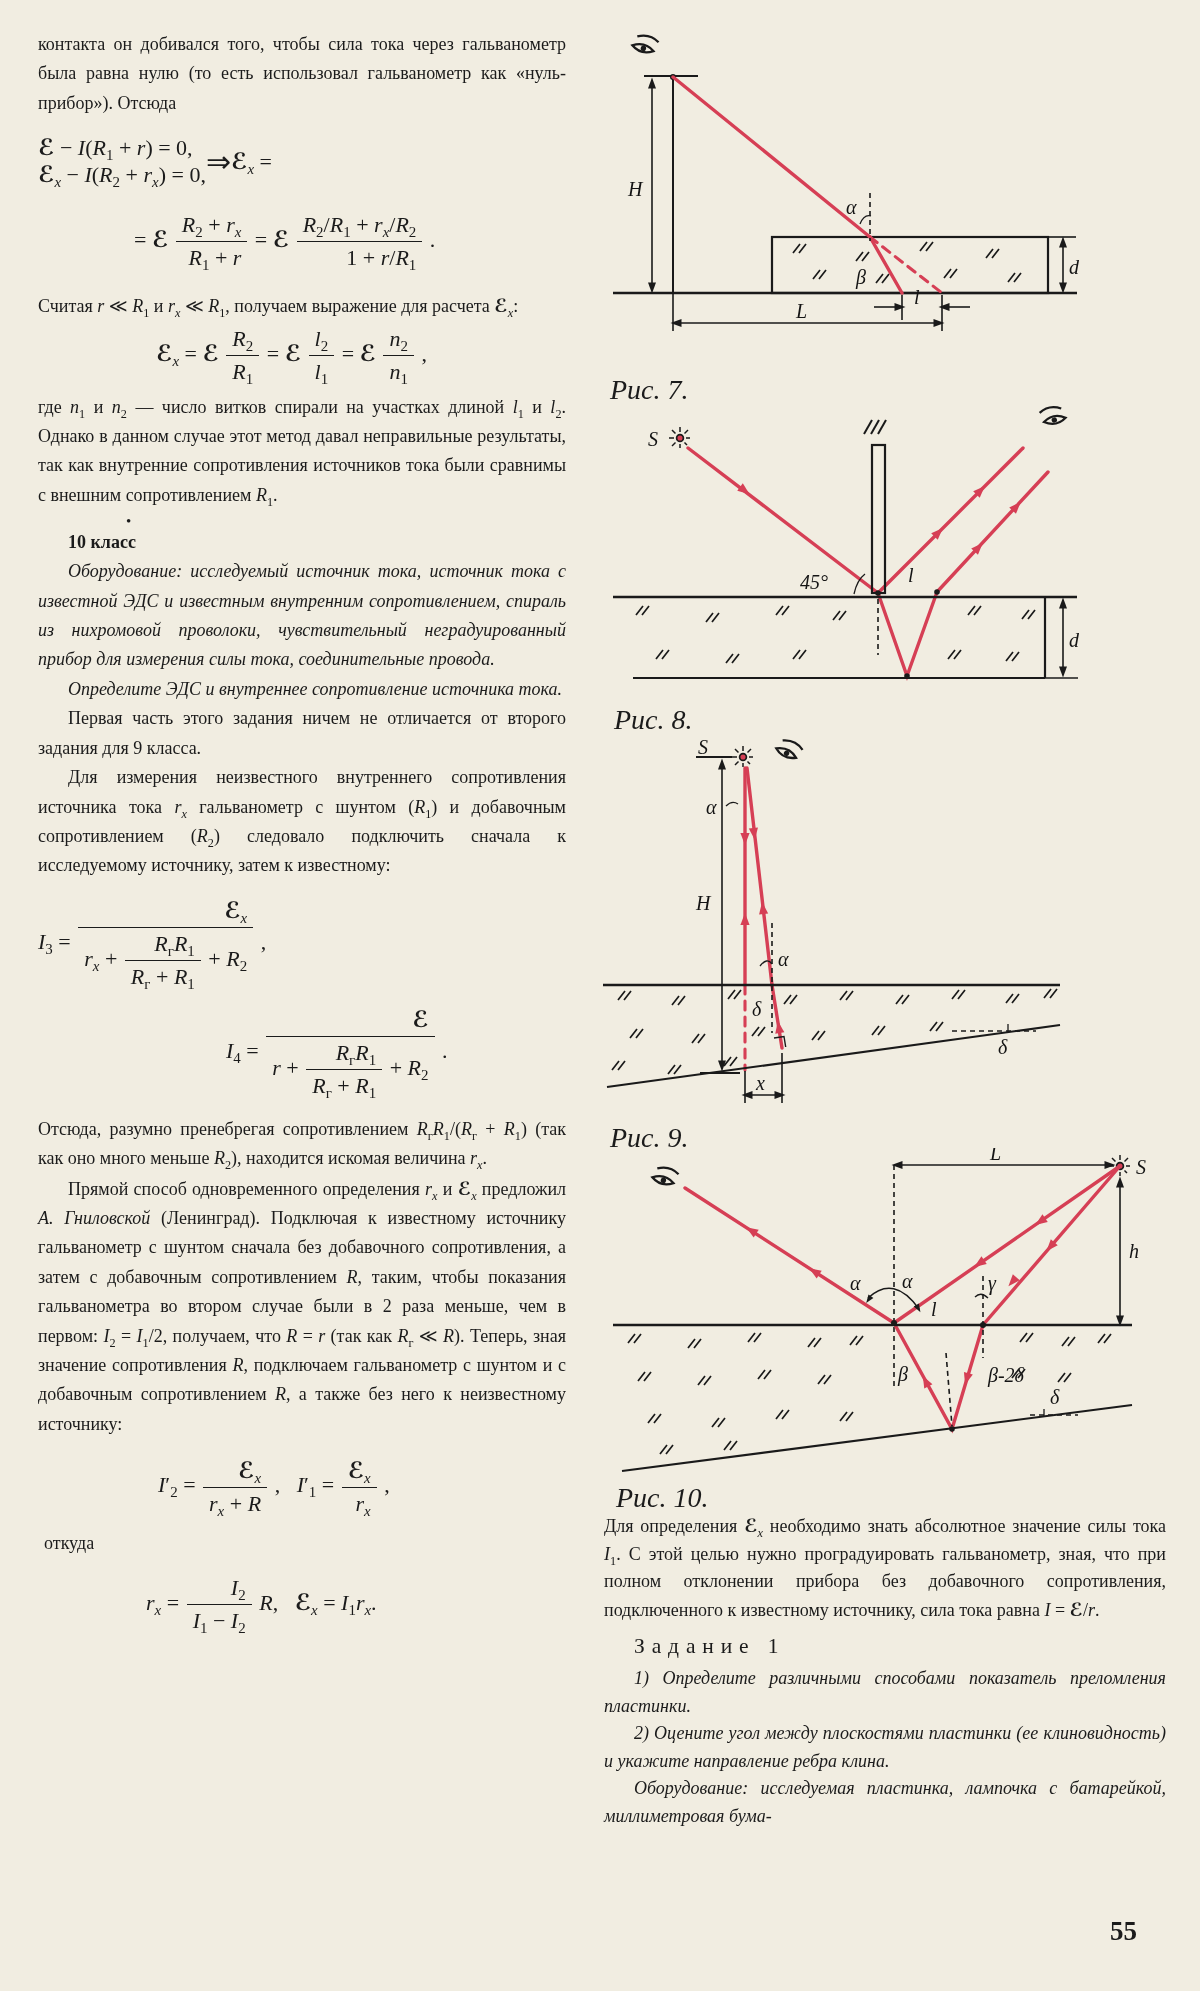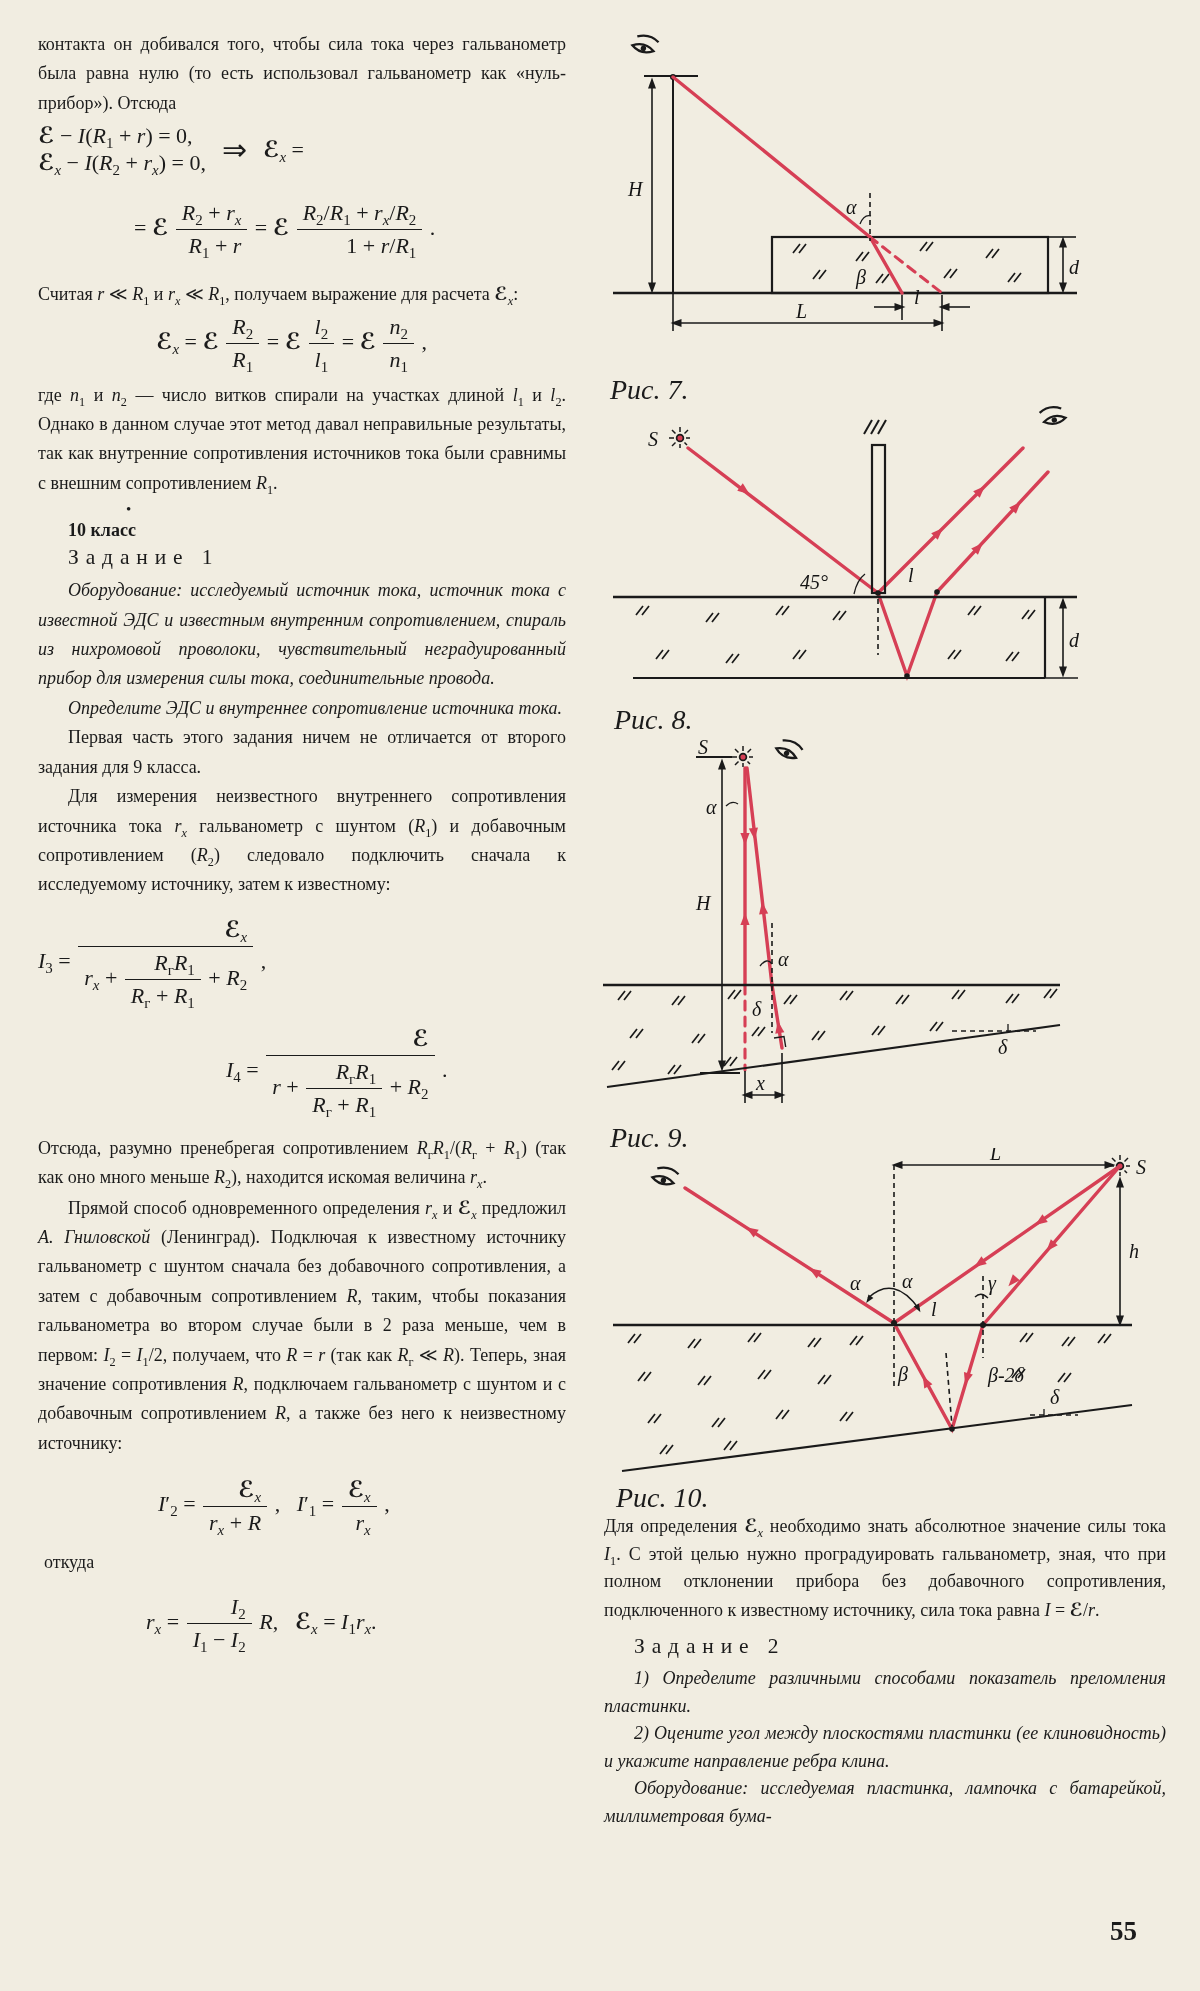--- a/index.html
+++ b/index.html
@@ -10,21 +10,21 @@
   .j{text-align:justify;}
   .ind{text-indent:30px;}
   .it{font-style:italic;}
   sub{font-size:68%;line-height:0;}
   i{font-style:italic;}
   .eq{font-size:22px;}
   .emf{font-family:"DejaVu Sans",sans-serif;font-style:italic;font-weight:bold;font-size:1.02em;}
   .frac{display:inline-block;vertical-align:middle;text-align:right;margin:0 2px;}
   .frac>.num{display:block;padding:0 6px 3px;border-bottom:1.7px solid #1b1b1b;}
   .frac>.den{display:block;padding:3px 6px 0;}
-  .eqsys{display:flex;align-items:center;gap:16px;margin:4px 0 0 0;}
+  .eqsys{display:flex;align-items:center;margin:16px 0 0 0;}
   .implies{font-size:30px;}
   .center1{margin:24px 0 0 96px;}
   .center2{margin:4px 0 8px 118px;}
   .eqI3{margin:16px 0 4px 0;}
   .eqI4{margin:16px 0 16px 188px;}
   .center3{margin:18px 0 12px 120px;}
   .center4{margin:16px 0 0 108px;}
   .dot{margin:4px 0 0 88px;font-size:15px;line-height:14px;}
   .grade{font-size:18px;font-weight:bold;margin:4px 0 4px 30px;}
   .taskhead{font-size:21.5px;letter-spacing:.32em;margin:4px 0 6px 30px;}
@@ -89,21 +89,20 @@
     <div class="eq"><span class="emf">ℰ</span><sub><i>x</i></sub> =</div>
   </div>
 
   <div class="eq center1">= <span class="emf">ℰ</span> <span class="frac"><span class="num"><i>R</i><sub>2</sub> + <i>r</i><sub><i>x</i></sub></span><span class="den"><i>R</i><sub>1</sub> + <i>r</i></span></span> = <span class="emf">ℰ</span> <span class="frac"><span class="num"><i>R</i><sub>2</sub>/<i>R</i><sub>1</sub> + <i>r</i><sub><i>x</i></sub>/<i>R</i><sub>2</sub></span><span class="den">1 + <i>r</i>/<i>R</i><sub>1</sub></span></span> .</div>
   <p class="body j" style="margin-top:20px">Считая <i>r</i> ≪ <i>R</i><sub>1</sub> и <i>r</i><sub><i>x</i></sub> ≪ <i>R</i><sub>1</sub>, получаем выражение для расчета <span class="emf">ℰ</span><sub><i>x</i></sub>:</p>
   <div class="eq center2"><span class="emf">ℰ</span><sub><i>x</i></sub> = <span class="emf">ℰ</span> <span class="frac"><span class="num"><i>R</i><sub>2</sub></span><span class="den"><i>R</i><sub>1</sub></span></span> = <span class="emf">ℰ</span> <span class="frac"><span class="num"><i>l</i><sub>2</sub></span><span class="den"><i>l</i><sub>1</sub></span></span> = <span class="emf">ℰ</span> <span class="frac"><span class="num"><i>n</i><sub>2</sub></span><span class="den"><i>n</i><sub>1</sub></span></span> ,</div>
   <p class="body j">где <i>n</i><sub>1</sub> и <i>n</i><sub>2</sub> — число витков спирали на участках длиной <i>l</i><sub>1</sub> и <i>l</i><sub>2</sub>. Однако в данном случае этот метод давал неправильные результаты, так как внутренние сопротивления источников тока были сравнимы с внешним сопротивлением <i>R</i><sub>1</sub>.</p>
 
   <div class="dot">•</div>
   <h3 class="grade">10 класс</h3>
-  <div class="taskhead">Задание 1</div>
   <p class="body j it ind">Оборудование: исследуемый источник тока, источник тока с известной ЭДС и известным внутренним сопротивлением, спираль из нихромовой проволоки, чувствительный неградуированный прибор для измерения силы тока, соединительные провода.</p>
   <p class="body j it ind">Определите ЭДС и внутреннее сопротивление источника тока.</p>
   <p class="body j ind">Первая часть этого задания ничем не отличается от второго задания для 9 класса.</p>
   <p class="body j ind">Для измерения неизвестного внутреннего сопротивления источника тока <i>r</i><sub><i>x</i></sub> гальванометр с шунтом (<i>R</i><sub>1</sub>) и добавочным сопротивлением (<i>R</i><sub>2</sub>) следовало подключить сначала к исследуемому источнику, затем к известному:</p>
 
   <div class="eq eqI3"><i>I</i><sub>3</sub> = <span class="frac"><span class="num"><span class="emf">ℰ</span><sub><i>x</i></sub></span><span class="den"><i>r</i><sub><i>x</i></sub> + <span class="frac"><span class="num"><i>R</i><sub>г</sub><i>R</i><sub>1</sub></span><span class="den"><i>R</i><sub>г</sub> + <i>R</i><sub>1</sub></span></span> + <i>R</i><sub>2</sub></span></span> ,</div>
   <div class="eq eqI4"><i>I</i><sub>4</sub> = <span class="frac"><span class="num"><span class="emf">ℰ</span></span><span class="den"><i>r</i> + <span class="frac"><span class="num"><i>R</i><sub>г</sub><i>R</i><sub>1</sub></span><span class="den"><i>R</i><sub>г</sub> + <i>R</i><sub>1</sub></span></span> + <i>R</i><sub>2</sub></span></span> .</div>
 
   <p class="body j">Отсюда, разумно пренебрегая сопротивлением <i>R</i><sub>г</sub><i>R</i><sub>1</sub>/(<i>R</i><sub>г</sub> + <i>R</i><sub>1</sub>) (так как оно много меньше <i>R</i><sub>2</sub>), находится искомая величина <i>r</i><sub><i>x</i></sub>.</p>
   <p class="body j ind">Прямой способ одновременного определения <i>r</i><sub><i>x</i></sub> и <span class="emf">ℰ</span><sub><i>x</i></sub> предложил <i>А. Гниловской</i> (Ленинград). Подключая к известному источнику гальванометр с шунтом сначала без добавочного сопротивления, а затем с добавочным сопротивлением <i>R</i>, таким, чтобы показания гальванометра во втором случае были в 2 раза меньше, чем в первом: <i>I</i><sub>2</sub> = <i>I</i><sub>1</sub>/2, получаем, что <i>R</i> = <i>r</i> (так как <i>R</i><sub>г</sub> ≪ <i>R</i>). Теперь, зная значение сопротивления <i>R</i>, подключаем гальванометр с шунтом и с добавочным сопротивлением <i>R</i>, а также без него к неизвестному источнику:</p>
@@ -374,20 +373,20 @@
         <use href="#hsym" x="176" y="262"></use>
       <use href="#hsym" x="240" y="264"></use>
         <use href="#hsym" x="60" y="297"></use>
         <use href="#hsym" x="124" y="293"></use>
     </g>
   </svg>
   <div class="figcap" style="left:16px;top:1482px">Рис. 10.</div>
 
   <div class="rtext">
     <p class="body j">Для определения <span class="emf">ℰ</span><sub><i>x</i></sub> необходимо знать абсолютное значение силы тока <i>I</i><sub>1</sub>. С этой целью нужно проградуировать гальванометр, зная, что при полном отклонении прибора без добавочного сопротивления, подключенного к известному источнику, сила тока равна <i>I</i> = <span class="emf">ℰ</span>/<i>r</i>.</p>
-    <div class="taskhead" style="margin-top:10px">Задание 2</div>
+    <div class="taskhead" style="margin-top:10px">Задание 1</div>
     <p class="body j it ind">1) Определите различными способами показатель преломления пластинки.</p>
     <p class="body j it ind">2) Оцените угол между плоскостями пластинки (ее клиновидность) и укажите направление ребра клина.</p>
     <p class="body j it ind">Оборудование: исследуемая пластинка, лампочка с батарейкой, миллиметровая бума-</p>
   </div>
 </div>
 
 <div class="pagenum">55</div>
 
 </body></html>

